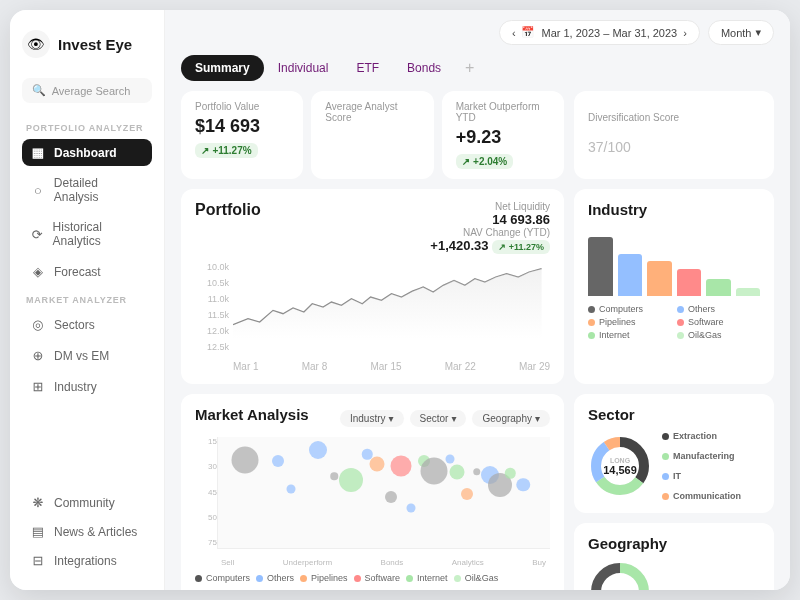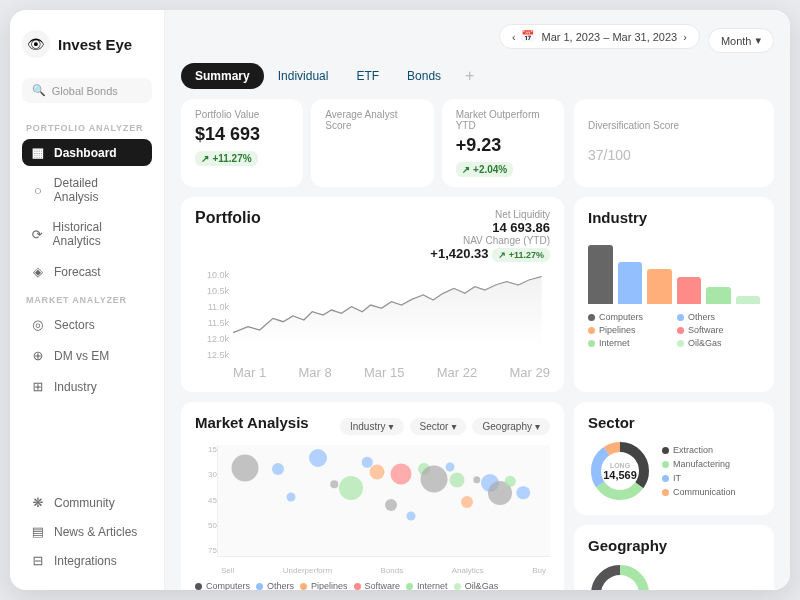--- a/index.html
+++ b/index.html
@@ -139,36 +139,35 @@
       display: flex;
       align-items: center;
       gap: 4px;
       background: #fff;
       border: 1px solid #e8e8e8;
       border-radius: 20px;
       padding: 5px 12px;
       font-size: 11px;
       color: #444;
       cursor: pointer;
-      margin-top: 8px;
     }
 
     
     .tabs-bar {
       display: flex;
       align-items: center;
       gap: 0;
       padding: 0 16px 10px 16px;
       background: #f5f6f8;
     }
     .tab-item {
       padding: 6px 14px;
       border-radius: 20px;
       font-size: 12px;
-      color: #0c4a6e;
+      color: #701a75;
       cursor: pointer;
     }
     .tab-item.active {
       background: #1a1a1a;
       color: #fff;
       font-weight: 600;
     }
     .tab-add {
       padding: 4px 10px;
       font-size: 16px;
@@ -297,21 +296,21 @@
     }
     .chart-x-labels {
       position: absolute;
       bottom: 0;
       left: 38px;
       right: 0;
       display: flex;
       justify-content: space-between;
     }
     .chart-x-labels span {
-      font-size: 13px;
+      font-size: 10px;
       color: #bbb;
     }
     .chart-svg {
       position: absolute;
       left: 38px;
       right: 0;
       top: 0;
       bottom: 18px;
     }
 
@@ -462,37 +461,38 @@
       flex: 1;
     }
     .donut-wrap {
       display: flex;
       align-items: center;
       gap: 10px;
     }
     .donut-legend {
       display: flex;
       flex-direction: column;
-      gap: 4px;
+      gap: 10px;
+      font-weight: bold;
     }
   </style>
 </head>
 <body>
 
 <div class="app-container">
 
   <aside class="sidebar">
     <div class="sidebar-logo">
       <div class="logo-icon">👁</div>
       <span class="logo-text">Invest Eye</span>
     </div>
 
     <div class="global-search">
       <span>🔍</span>
-      <span>Global Bonds</span>
+      <span>Average Search</span>
     </div>
 
     <div class="section-label">PORTFOLIO ANALYZER</div>
 
     <div class="nav-item active">
       <span class="nav-icon">▦</span>
       <span>Dashboard</span>
     </div>
     <div class="nav-item">
       <span class="nav-icon">○</span>

